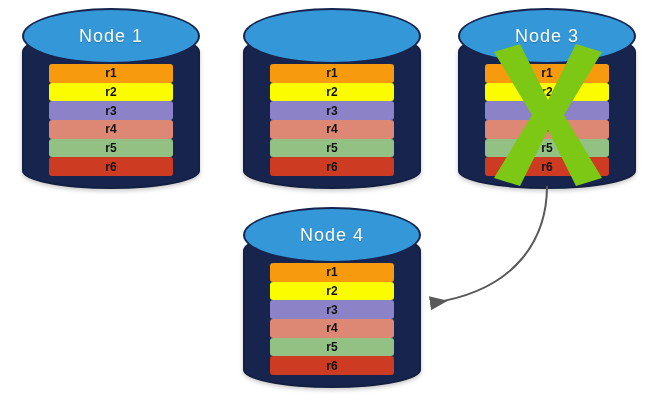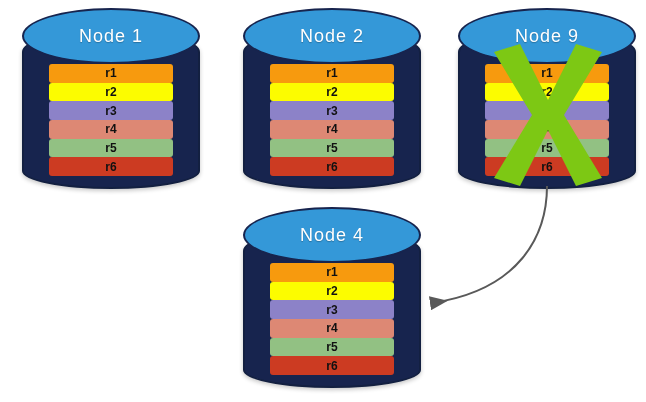--- a/index.html
+++ b/index.html
@@ -128,35 +128,34 @@
     <div class="cyl-body"></div>
     <div class="rows" style="top:56px; height:112px;">
       <div class="row" style="background:#f79a0e;">r1</div>
       <div class="row" style="background:#fcfc00;">r2</div>
       <div class="row" style="background:#8c82c8;">r3</div>
       <div class="row" style="background:#dd8874;">r4</div>
       <div class="row" style="background:#92c183;">r5</div>
       <div class="row" style="background:#cc3b22;">r6</div>
     </div>
     <div class="cyl-top"></div>
-    <div class="node-label">Node 2</div>
   </div>
 
   <div class="node" style="left:458px; top:8px; width:178px; height:181px;">
     <div class="cyl-body"></div>
     <div class="rows" style="top:56px; height:112px;">
       <div class="row" style="background:#f79a0e;">r1</div>
       <div class="row" style="background:#fcfc00;">r2</div>
       <div class="row" style="background:#8c82c8;">r3</div>
       <div class="row" style="background:#dd8874;">r4</div>
       <div class="row" style="background:#92c183;">r5</div>
       <div class="row" style="background:#cc3b22;">r6</div>
     </div>
     <div class="cyl-top"></div>
-    <div class="node-label">Node 9</div>
+    <div class="node-label">Node 3</div>
   </div>
 
   <svg class="fail-x" style="left:490px; top:44px;" width="116" height="142" viewBox="0 0 116 142">
     <polygon points="4,8 30,0 58,56 86,0 112,8 74,71 112,134 86,142 58,86 30,142 4,134 42,71" fill="#7dc814"></polygon>
   </svg>
 
   <div class="node" style="left:243px; top:207px; width:178px; height:181px;">
     <div class="cyl-body"></div>
     <div class="rows" style="top:56px; height:112px;">
       <div class="row" style="background:#f79a0e;">r1</div>

